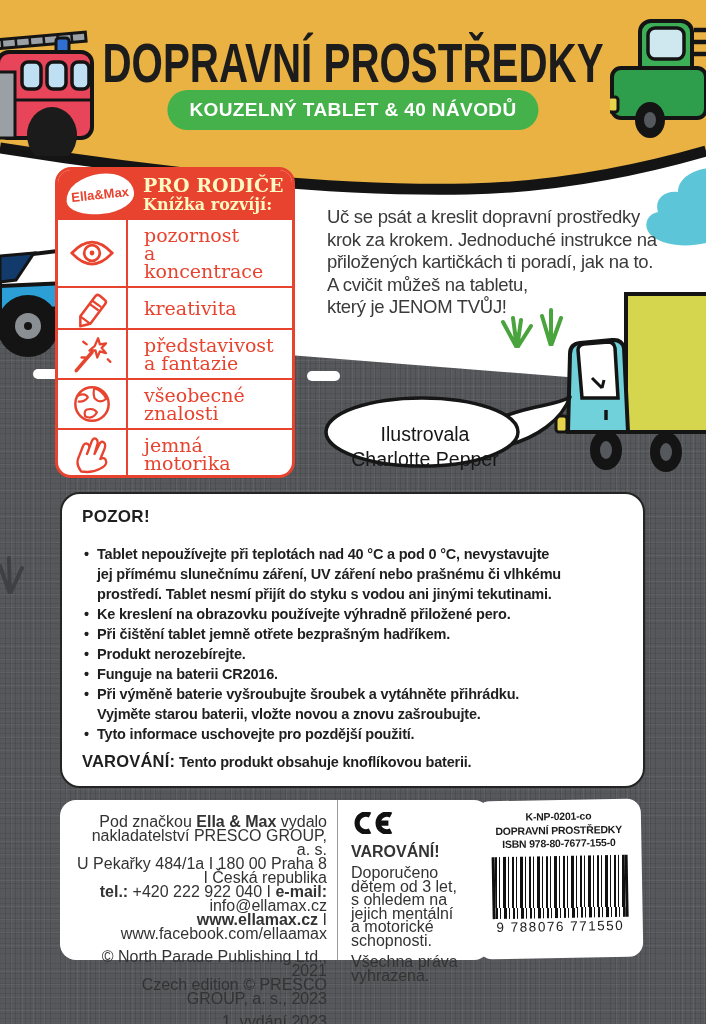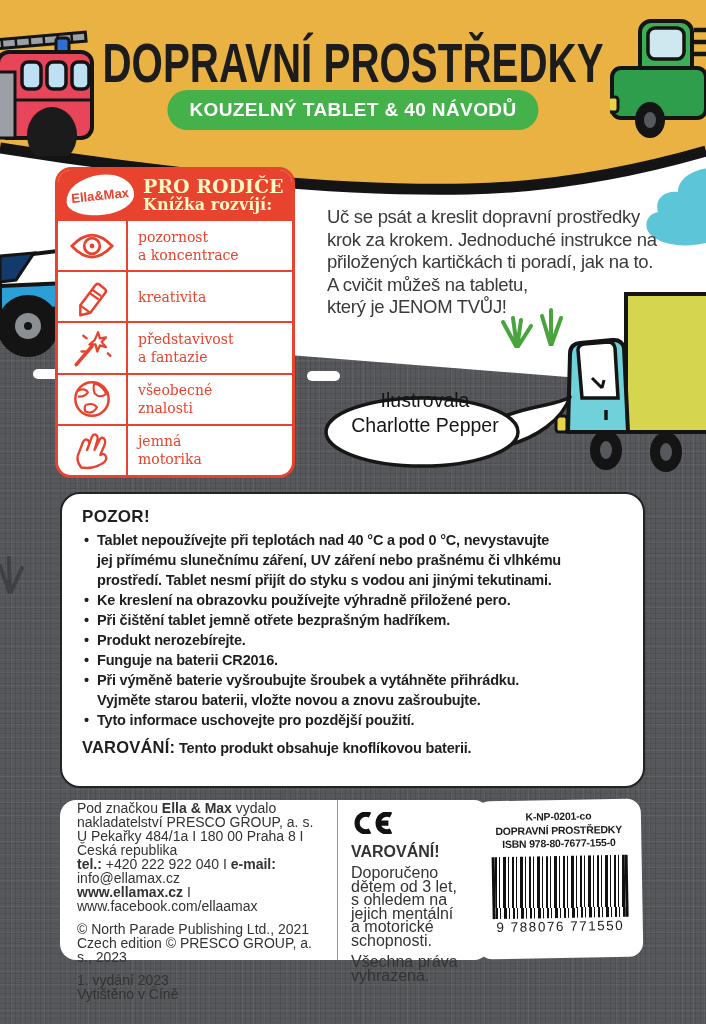--- a/index.html
+++ b/index.html
@@ -35,58 +35,58 @@
   .box-truck { position:absolute; left:548px; top:282px; z-index:2; }
   .grass1 { position:absolute; left:497px; top:316px; z-index:2; }
   .grass2 { position:absolute; left:538px; top:306px; z-index:2; }
   .grass3 { position:absolute; left:-4px; top:556px; z-index:2; }
 
   .intro { position:absolute; left:303px; top:206px; width:400px; z-index:4;
     font-size:18.5px; line-height:22.5px; letter-spacing:-0.3px; color:#3a3a3a;
     white-space:pre-line; font-weight:500;margin-left:24px; }
 
   .bubble-svg { position:absolute; left:322px; top:392px; z-index:3; }
-  .bubble-text { position:absolute; left:332px; top:388px; width:186px; z-index:4;
+  .bubble-text { position:absolute; left:332px; top:422px; width:186px; z-index:4;
     text-align:center; font-size:19.5px; line-height:25px; color:#161616; white-space:pre-line; }
 
   
   .panel { position:absolute; left:55px; top:167px; width:240px; height:311px; z-index:4;
     background:#fff; border:3px solid #e8432e; border-radius:16px; overflow:hidden;
     display:flex; flex-direction:column; }
   .panel-header { background:#e8432e; height:49px; display:flex; align-items:center; gap:9px; padding:4px 8px; }
   .blob { width:68px; height:40px; flex:none; background:#fff; color:#e8432e;
     border-radius:55% 45% 50% 50% / 62% 55% 45% 40%;
     display:flex; align-items:center; justify-content:center;
     font-size:13px; font-weight:bold; transform:rotate(-6deg); }
   .panel-titles { color:#fef9c3; font-family:"DejaVu Serif", serif; font-weight:bold; line-height:1.08; }
   .panel-h { font-size:19px; }
   .panel-sub { font-size:16px; }
   .skill-row { flex:1; display:flex; border-top:2.5px solid #e8432e; }
   .skill-icon { width:70px; flex:none; border-right:2.5px solid #e8432e;
     display:flex; align-items:center; justify-content:center; }
-  .skill-label { font-family:"DejaVu Serif", serif; color:#e8432e; font-size:14px;
-    line-height:18px; padding:6px 10px; display:flex; align-items:center; white-space:pre-line; }
+  .skill-label { font-family:"DejaVu Serif", serif; color:#e8432e; font-size:19px;
+    line-height:18px; padding:6px 16px; display:flex; align-items:center; white-space:pre-line; }
 
   
   .caution { position:absolute; left:60px; top:492px; width:585px; height:296px; z-index:4;
     background:#fff; border:2.5px solid #242424; border-radius:20px;
     padding:13px 16px 8px 20px; color:#1f1f1f; }
-  .caution h2 { font-size:17px; letter-spacing:.3px; margin-bottom:3px; }
+  .caution h2 { font-size:17px; letter-spacing:.3px; margin-bottom:17px; }
   .caution ul { list-style:none; font-weight:bold; font-size:14.5px; line-height:20px; letter-spacing:-0.2px; }
   .caution li { position:relative; padding-left:15px; white-space:pre-line; }
   .caution li::before { content:"•"; position:absolute; left:2px; }
   .warn-note { margin-top:7px; font-weight:bold; font-size:14.5px; line-height:20px; letter-spacing:-0.2px; }
   .warn-label { font-size:16.5px; letter-spacing:.2px; }
   .warn-l2 { padding-left:26px; }
 
   
   .imprint-box { position:absolute; left:60px; top:800px; width:430px; height:160px; z-index:4;
     background:#fff; border-radius:16px; display:flex; }
-  .imprint-left { width:277px; flex:none; padding:1px 10px 10px 17px;
-    font-size:14px; line-height:14px; color:#333; }
+  .imprint-left { width:277px; flex:none; padding:15px 10px 10px 17px;
+    font-size:16px; line-height:14px; color:#333;text-align:right; }
   .imprint-left .gap { height:9px; }
   .imprint-right { flex:1; border-left:1.5px solid #9a9a9a; padding:12px 10px 8px 13px;
     font-size:16px; line-height:13.5px; color:#333; }
   .imprint-right .gap { height:8px; }
   .ce { margin-bottom:9px; }
   .sp-head { font-weight:bold; }
 
   .barcode-box { position:absolute; left:477px; top:800px; width:165px; height:158px; z-index:4;
     background:#fff; border-radius:14px; transform:rotate(-1deg);
     padding-top:10px; text-align:center; color:#1b1b1b; }

